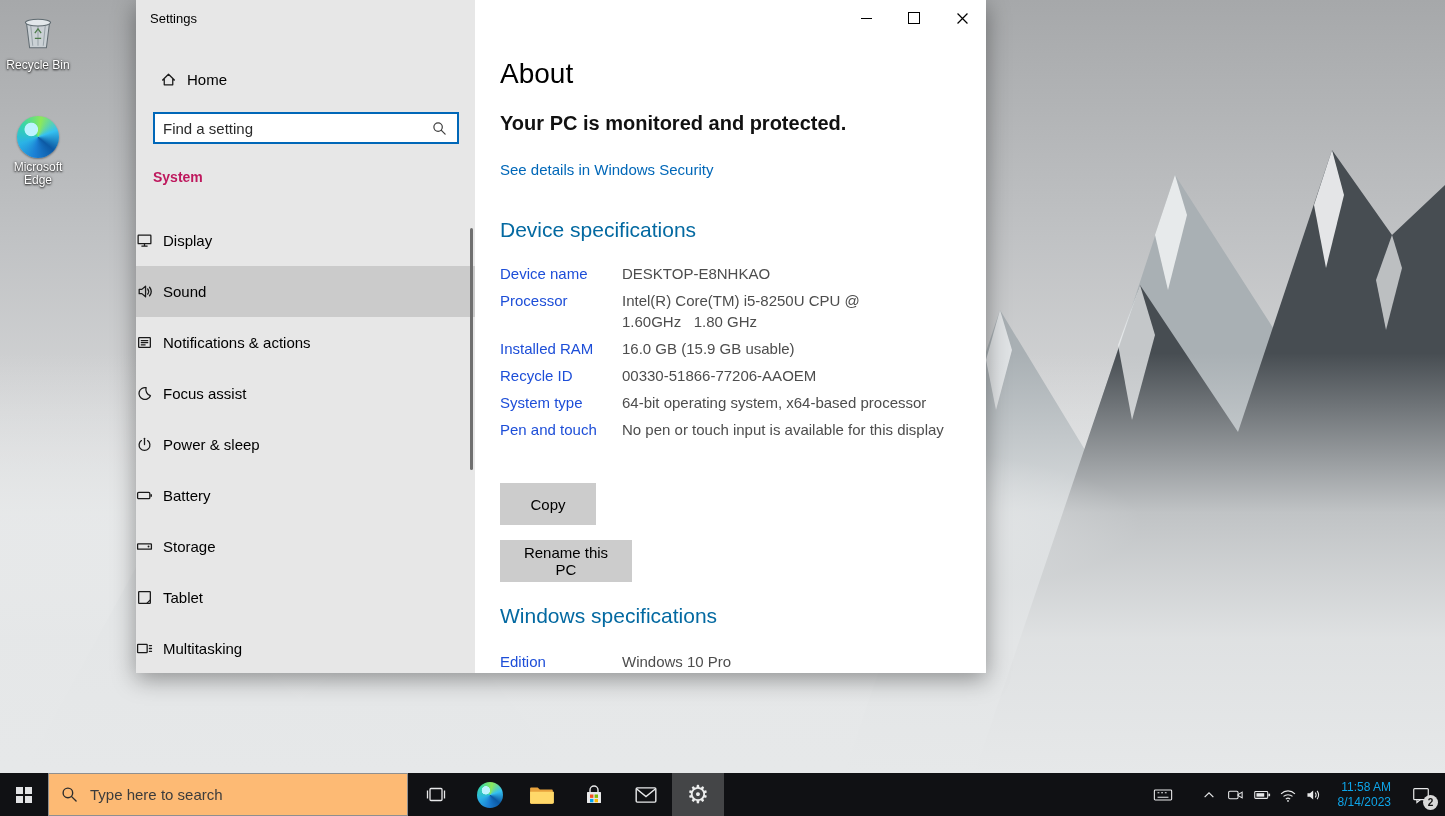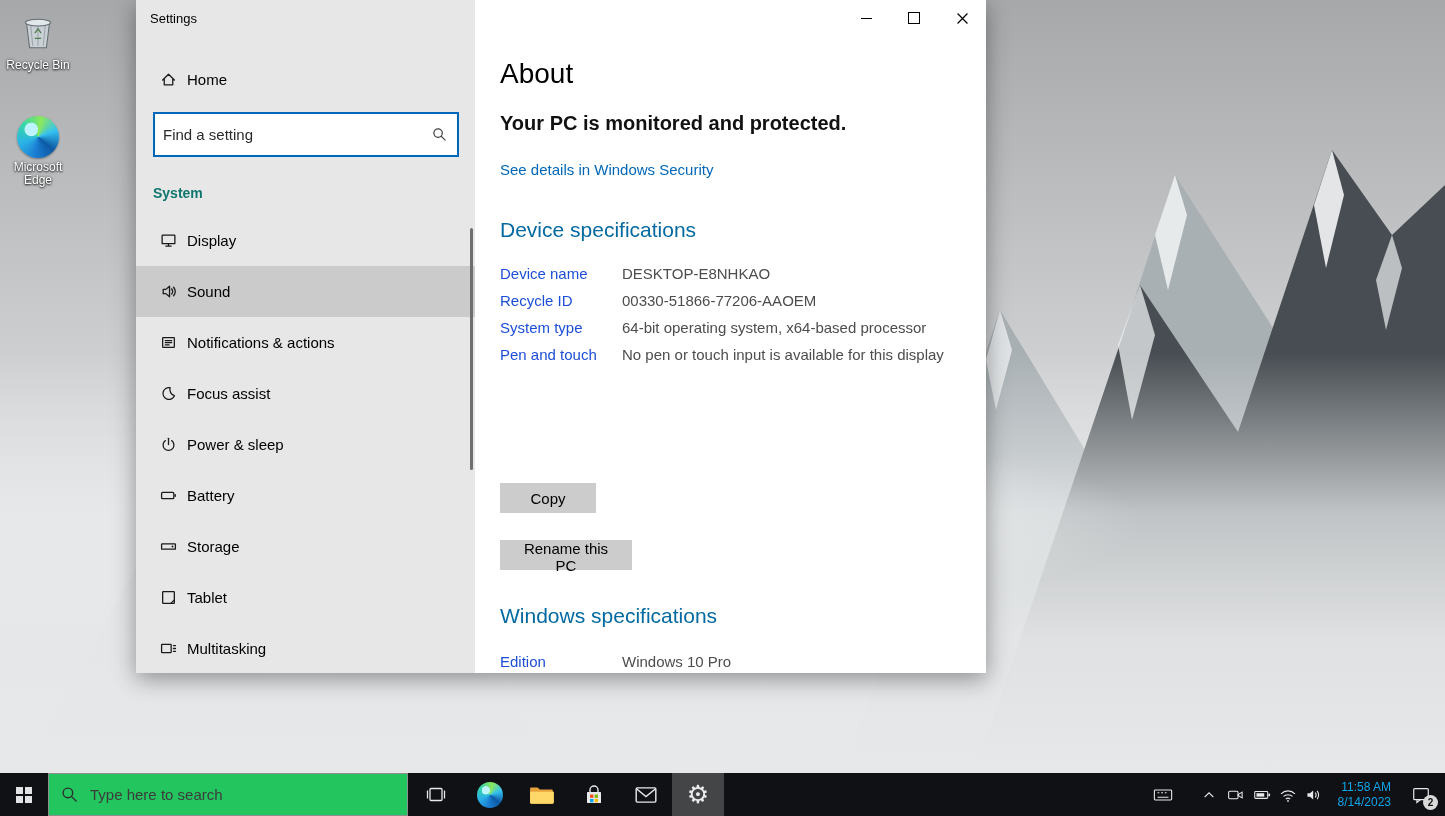--- a/index.html
+++ b/index.html
@@ -36,57 +36,57 @@
     background:#fff;box-shadow:0 6px 22px rgba(0,0,0,.38);display:flex;}
   .titlebar{position:absolute;left:0;top:0;right:0;height:36px;z-index:5;display:flex;align-items:center;}
   .win-title{font-size:13px;color:#000;margin-left:14px;}
   .win-controls{margin-left:auto;display:flex;height:36px;}
   .win-btn{width:48px;height:36px;display:flex;align-items:center;justify-content:center;background:transparent;border:0;cursor:default;}
   .glyph-min{width:11px;height:1px;background:#000;display:block;}
   .glyph-max{width:10px;height:10px;border:1px solid #000;display:block;}
 
   .sidebar{width:339px;height:673px;background:#e7e7e7;position:relative;flex:0 0 auto;}
   .home-item{position:absolute;left:0;top:60px;width:100%;height:38px;display:flex;align-items:center;padding-left:24px;box-sizing:border-box;gap:10px;font-size:15px;color:#000;}
-  .search-box{position:absolute;left:17px;top:112px;width:306px;height:45px;background:#fff;
+  .search-box{position:absolute;left:17px;top:112px;width:306px;height:32px;background:#fff;
     border:2px solid #0067b8;box-sizing:border-box;display:flex;align-items:center;}
   .search-box input{flex:1;border:0;outline:none;background:transparent;font-size:15px;color:#1b1b1b;padding:0 8px;font-family:"Liberation Sans",sans-serif;}
   .search-box input::placeholder{color:#2b2b2b;opacity:1;}
   .search-glyph{margin-right:10px;flex:0 0 auto;display:flex;}
-  .section-header{position:absolute;left:17px;top:169px;font-size:14px;font-weight:bold;color:#0f766e;margin-top:16px;}
+  .section-header{position:absolute;left:17px;top:169px;font-size:14px;font-weight:bold;color:#be185d;}
   .navlist{position:absolute;left:0;top:215px;width:100%;}
-  .navitem{height:51px;display:flex;align-items:center;padding-left:24px;gap:10px;font-size:15px;color:#000;box-sizing:border-box;}
+  .navitem{height:51px;display:flex;align-items:center;gap:10px;font-size:15px;color:#000;box-sizing:border-box;}
   .navitem.selected{background:#cbcbcb;}
   .navicon{width:17px;display:flex;justify-content:center;flex:0 0 auto;}
   .side-scrollbar{position:absolute;right:2px;top:228px;width:3px;height:242px;background:#6f6f6f;border-radius:2px;}
 
   .main{flex:1;position:relative;background:#fff;overflow:hidden;}
   .page-title{position:absolute;left:25px;top:58px;font-size:28px;font-weight:400;color:#000;}
   .protect-heading{position:absolute;left:25px;top:112px;font-size:20px;font-weight:bold;color:#111;}
   .security-link{position:absolute;left:25px;top:161px;font-size:15px;color:#0067b8;text-decoration:none;cursor:pointer;}
   .sec-heading{position:absolute;left:25px;font-size:21px;font-weight:400;color:#0369a1;}
   #device-heading{top:218px;}
   #windows-heading{top:604px;}
   .spec-rows{position:absolute;left:25px;width:470px;}
   #device-rows{top:263px;}
   #windows-rows{top:651px;}
   .spec-row{display:grid;grid-template-columns:122px 1fr;margin-bottom:6px;font-size:15px;line-height:21px;}
   .spec-label{color:#1d4ed8;}
   .spec-value{color:#4d4d4d;max-width:334px;}
-  .win-action-btn{position:absolute;left:25px;height:30px;background:#cccccc;border:0;font-size:15px;color:#000;
+  .win-action-btn{position:absolute;left:25px;height:42px;background:#cccccc;border:0;font-size:15px;color:#000;
     font-family:"Liberation Sans",sans-serif;padding:0 18px;cursor:default;}
   #copy-btn{top:483px;width:96px;}
   #rename-btn{top:540px;width:132px;}
 
   
   .taskbar{position:absolute;left:0;bottom:0;width:1445px;height:43px;background:#101114;z-index:3;display:flex;align-items:stretch;}
   .tb-cell{display:flex;align-items:center;justify-content:center;flex:0 0 auto;}
   .start-button{width:48px;}
   .winlogo{display:grid;grid-template-columns:7px 7px;grid-template-rows:7px 7px;gap:2px;}
   .winlogo span{background:#e2e3e5;display:block;}
-  .tb-search{width:360px;background:#22c55e;border:1px solid #8f8f8f;box-sizing:border-box;display:flex;align-items:center;padding:0 12px;gap:10px;}
+  .tb-search{width:360px;background:#fdba74;border:1px solid #8f8f8f;box-sizing:border-box;display:flex;align-items:center;padding:0 12px;gap:10px;}
   .tb-search input{flex:1;border:0;outline:none;font-size:15px;color:#1b1b1b;font-family:"Liberation Sans",sans-serif;background:transparent;}
   .tb-search input::placeholder{color:#3c3c3c;opacity:1;}
   .taskview{width:56px;}
   .appcell{width:52px;}
   .appcell.active{background:rgba(255,255,255,.22);}
   .edge-small{width:26px;height:26px;border-radius:50%;
     background:
       radial-gradient(circle at 34% 32%,#bdf3ff 0 16%,rgba(255,255,255,0) 18%),
       conic-gradient(from 130deg,#0c59a4,#1b7fd4,#2bb3e6,#35d6a9,#8ce85b,#35c1f1,#0c59a4);}
   .gear-glyph{font-family:"DejaVu Sans",sans-serif;font-size:25px;color:#eceded;line-height:1;}
@@ -277,20 +277,28 @@
     <a class="security-link">See details in Windows Security</a>
 
     <div class="sec-heading" id="device-heading">Device specifications</div>
 
     <div class="spec-rows" id="device-rows">
       <div class="spec-row">
         <span class="spec-label">Device name</span>
         <span class="spec-value">DESKTOP-E8NHKAO</span>
       </div>
       <div class="spec-row">
+        <span class="spec-label">Processor</span>
+        <span class="spec-value">Intel(R) Core(TM) i5-8250U CPU @ 1.60GHz&nbsp;&nbsp;&nbsp;1.80 GHz</span>
+      </div>
+      <div class="spec-row">
+        <span class="spec-label">Installed RAM</span>
+        <span class="spec-value">16.0 GB (15.9 GB usable)</span>
+      </div>
+      <div class="spec-row">
         <span class="spec-label">Recycle ID</span>
         <span class="spec-value">00330-51866-77206-AAOEM</span>
       </div>
       <div class="spec-row">
         <span class="spec-label">System type</span>
         <span class="spec-value">64-bit operating system, x64-based processor</span>
       </div>
       <div class="spec-row">
         <span class="spec-label">Pen and touch</span>
         <span class="spec-value">No pen or touch input is available for this display</span>

